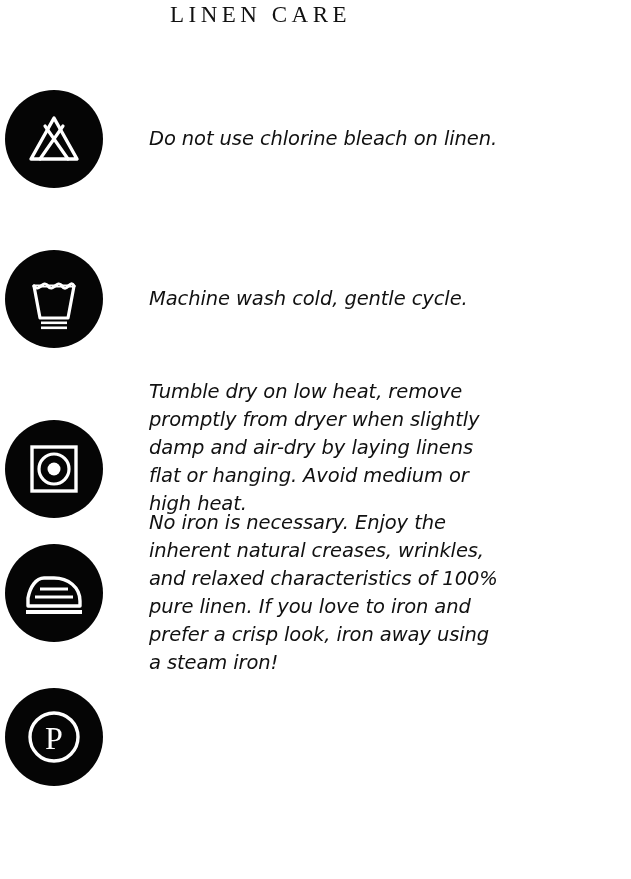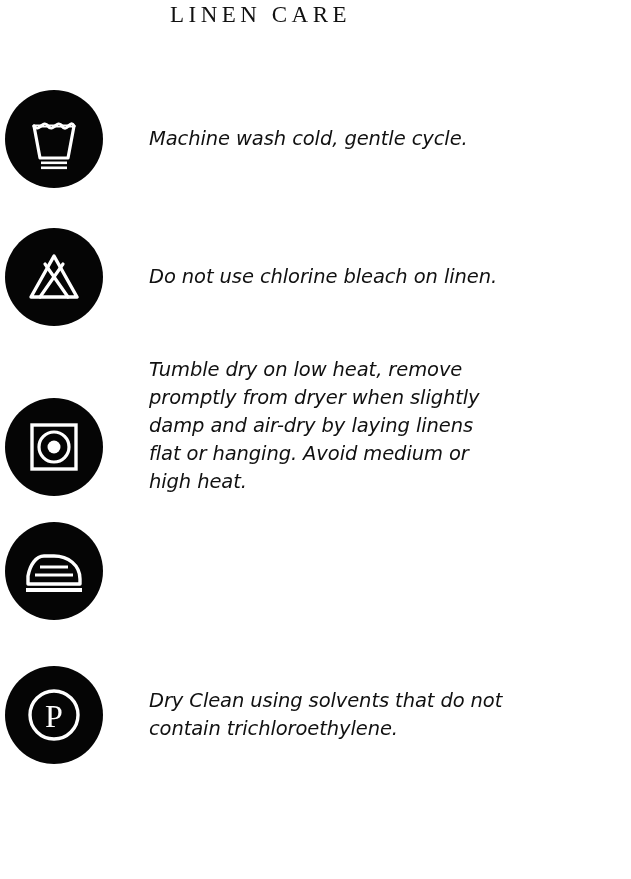--- a/index.html
+++ b/index.html
@@ -78,51 +78,51 @@
 </style>
 </head>
 <body>
 
 <div class="page">
 
   <div class="title">LINEN CARE</div>
 
   <div class="care-list">
 
+    <div class="care-row row-bleach">
+      <div class="icon-cell">
+        <div class="badge">
+          <svg width="70" height="66" viewBox="0 0 70 66" aria-hidden="true">
+
+            <path d="M35 12 L58 53 L12 53 Z" fill="none" stroke="#ffffff" stroke-width="3.4" stroke-linejoin="round"></path>
+
+            <line x1="21" y1="53" x2="44" y2="20" stroke="#ffffff" stroke-width="3.2" stroke-linecap="round"></line>
+            <line x1="49" y1="53" x2="26" y2="20" stroke="#ffffff" stroke-width="3.2" stroke-linecap="round"></line>
+          </svg>
+        </div>
+      </div>
+      <div class="text-cell">
+        <div class="care-text">Do not use chlorine bleach on linen.</div>
+      </div>
+    </div>
+
     <div class="care-row row-wash">
       <div class="icon-cell">
         <div class="badge">
           <svg width="66" height="66" viewBox="0 0 66 66" aria-hidden="true">
 
             <path d="M13 20 L53 20 L47 52 L19 52 Z" fill="none" stroke="#ffffff" stroke-width="3.2" stroke-linejoin="round"></path>
             <path d="M13 20 C18 27, 22 13, 27 20 C32 27, 36 13, 41 20 C46 27, 49 13, 53 20" fill="#050505" stroke="#ffffff" stroke-width="3.2" stroke-linejoin="round" stroke-linecap="round"></path>
             <rect x="20" y="55.5" width="26" height="2.6" fill="#ffffff"></rect>
             <rect x="20" y="60.5" width="26" height="2.6" fill="#ffffff"></rect>
           </svg>
         </div>
       </div>
       <div class="text-cell">
         <div class="care-text">Machine wash cold, gentle cycle.</div>
-      </div>
-    </div>
-
-    <div class="care-row row-bleach">
-      <div class="icon-cell">
-        <div class="badge">
-          <svg width="70" height="66" viewBox="0 0 70 66" aria-hidden="true">
-
-            <path d="M35 12 L58 53 L12 53 Z" fill="none" stroke="#ffffff" stroke-width="3.4" stroke-linejoin="round"></path>
-
-            <line x1="21" y1="53" x2="44" y2="20" stroke="#ffffff" stroke-width="3.2" stroke-linecap="round"></line>
-            <line x1="49" y1="53" x2="26" y2="20" stroke="#ffffff" stroke-width="3.2" stroke-linecap="round"></line>
-          </svg>
-        </div>
-      </div>
-      <div class="text-cell">
-        <div class="care-text">Do not use chlorine bleach on linen.</div>
       </div>
     </div>
 
     <div class="care-row row-dry">
       <div class="icon-cell">
         <div class="badge">
           <svg width="66" height="66" viewBox="0 0 66 66" aria-hidden="true">
             <rect x="11" y="11" width="44" height="44" fill="none" stroke="#ffffff" stroke-width="3.4"></rect>
             <circle cx="33" cy="33" r="15" fill="none" stroke="#ffffff" stroke-width="3.2"></circle>
             <circle cx="33" cy="33" r="6.5" fill="#ffffff"></circle>
@@ -141,30 +141,30 @@
 
             <path d="M10 41 L62 41 L62 36 C62 22, 50 13, 36 13 L26 13 C18 13, 12 22, 10 33 Z" fill="none" stroke="#ffffff" stroke-width="3.4" stroke-linejoin="round"></path>
 
             <line x1="22" y1="24" x2="50" y2="24" stroke="#ffffff" stroke-width="3"></line>
             <line x1="17" y1="32" x2="55" y2="32" stroke="#ffffff" stroke-width="3"></line>
 
             <rect x="8" y="45" width="56" height="4" fill="#ffffff"></rect>
           </svg>
         </div>
       </div>
+      <div class="text-cell">
+        <div class="care-text">No iron is necessary. Enjoy the inherent natural creases, wrinkles, and relaxed characteristics of 100% pure linen. If you love to iron and prefer a crisp look, iron away using a steam iron!</div>
+      </div>
     </div>
 
     <div class="care-row row-clean">
       <div class="icon-cell">
         <div class="badge">
           <svg width="66" height="66" viewBox="0 0 66 66" aria-hidden="true">
             <circle cx="33" cy="33" r="24" fill="none" stroke="#ffffff" stroke-width="3.4"></circle>
             <text x="33" y="45" text-anchor="middle" font-family="Liberation Serif, serif" font-size="32" fill="#ffffff">P</text>
           </svg>
         </div>
       </div>
-      <div class="text-cell">
-        <div class="care-text">Dry Clean using solvents that do not contain trichloroethylene.</div>
-      </div>
     </div>
 
   </div>
 </div>
 
 </body></html>

